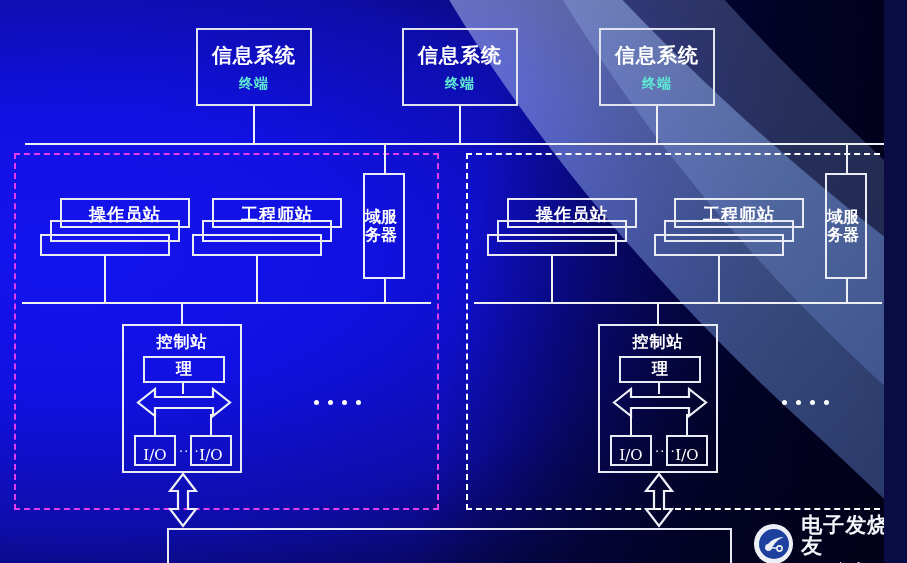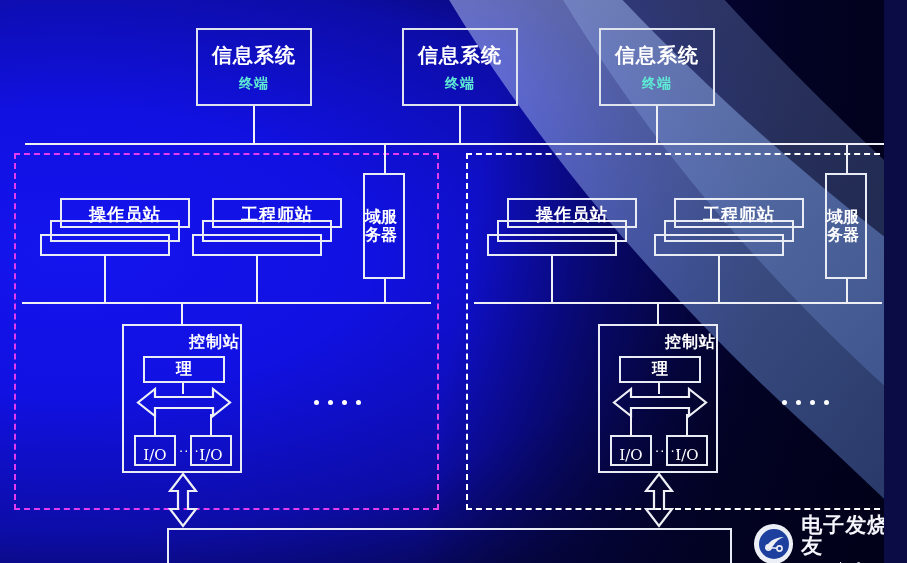--- a/index.html
+++ b/index.html
@@ -48,21 +48,21 @@
   .stack .top-b{display:flex;align-items:flex-end;justify-content:center;}
   .stack .top-b span{font-size:17px;color:#fff;font-weight:bold;letter-spacing:1px;}
 
   
   .vbox{position:absolute;border:2px solid #e9ecf5;box-sizing:border-box;
     display:flex;flex-direction:column;align-items:center;justify-content:center;}
   .vbox span{font-size:16px;color:#fff;font-weight:bold;line-height:1.12;}
 
   
   .cs{position:absolute;border:2px solid #e9ecf5;box-sizing:border-box;}
-  .cs-title{position:absolute;left:0;right:0;top:6px;text-align:right;
+  .cs-title{position:absolute;left:0;right:0;top:6px;text-align:center;
     font-size:16px;color:#fff;font-weight:bold;letter-spacing:1px;}
   .cpu{position:absolute;border:2px solid #e9ecf5;box-sizing:border-box;
     display:flex;align-items:center;justify-content:center;}
   .cpu span{font-size:16px;color:#fff;font-weight:bold;}
   .io{position:absolute;border:2px solid #e9ecf5;box-sizing:border-box;
     display:flex;align-items:center;justify-content:center;}
   .io span{font-size:15px;color:#fff;font-family:"DejaVu Serif","Liberation Serif",serif;margin-top:8px;}
   .io-dots{position:absolute;color:#fff;font-size:13px;letter-spacing:1px;}
 
   .dots4{position:absolute;display:flex;gap:9px;align-items:center;}

